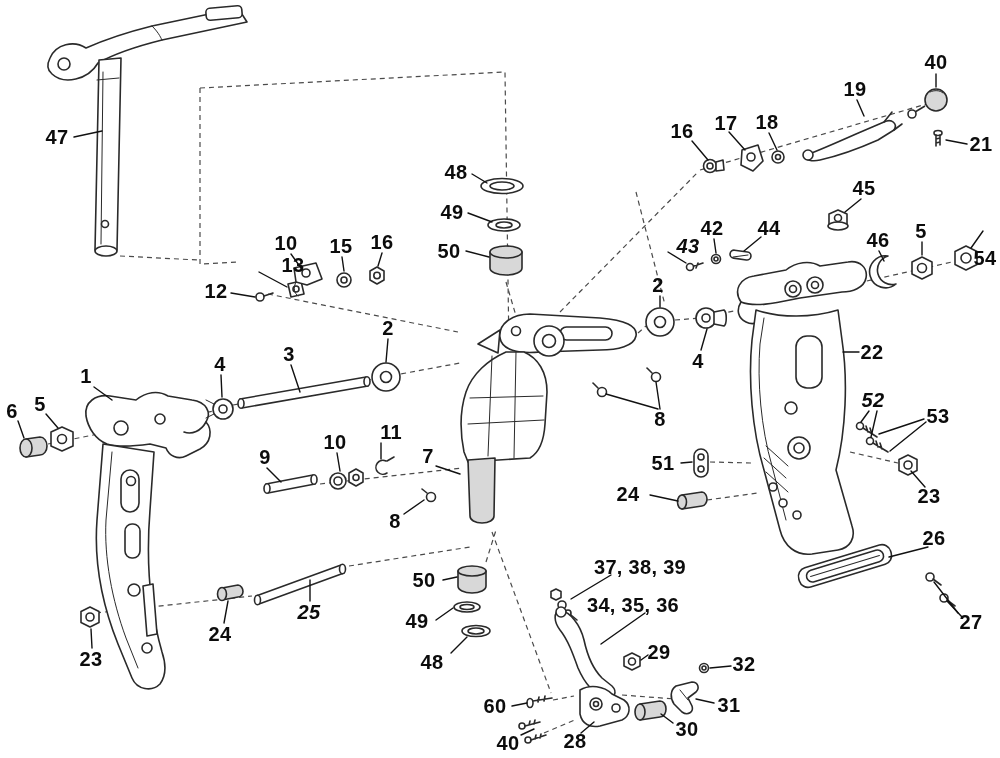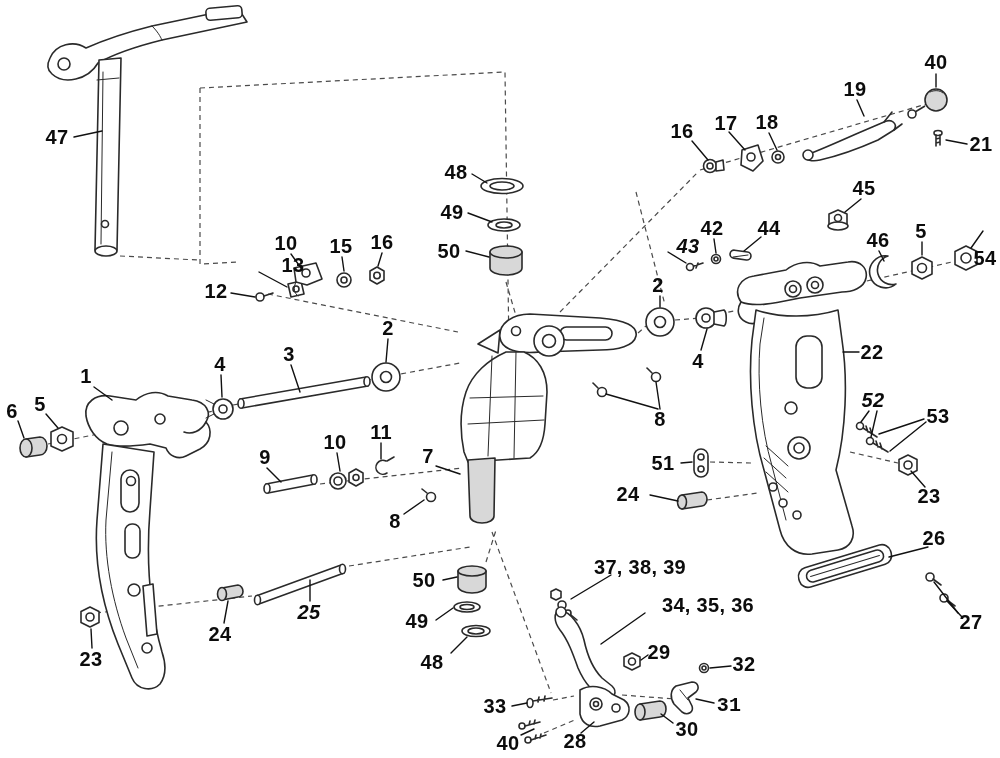--- a/index.html
+++ b/index.html
@@ -469,39 +469,39 @@
       <div class="callout" style="left: 872px; top: 352px;">22</div>
       <div class="callout" style="left: 388px; top: 328px;">2</div>
       <div class="callout" style="left: 289px; top: 354px;">3</div>
       <div class="callout" style="left: 220px; top: 364px;">4</div>
       <div class="callout" style="left: 86px; top: 376px;">1</div>
       <div class="callout" style="left: 40px; top: 404px;">5</div>
       <div class="callout" style="left: 12px; top: 411px;">6</div>
       <div class="callout" style="left: 660px; top: 419px;">8</div>
       <div class="callout" style="left: 265px; top: 457px;">9</div>
       <div class="callout" style="left: 335px; top: 442px;">10</div>
-      <div class="callout" style="left: 381px; top: 432px;">11</div>
+      <div class="callout" style="left: 391px; top: 432px;">11</div>
       <div class="callout" style="left: 428px; top: 456px;">7</div>
       <div class="callout" style="left: 395px; top: 521px;">8</div>
       <div class="callout" style="left: 873px; top: 400px; font-style: italic;">52</div>
       <div class="callout" style="left: 938px; top: 416px;">53</div>
       <div class="callout" style="left: 663px; top: 463px;">51</div>
       <div class="callout" style="left: 929px; top: 496px;">23</div>
       <div class="callout" style="left: 628px; top: 494px;">24</div>
       <div class="callout" style="left: 934px; top: 538px;">26</div>
       <div class="callout" style="left: 971px; top: 622px;">27</div>
       <div class="callout" style="left: 220px; top: 634px;">24</div>
       <div class="callout" style="left: 309px; top: 612px; font-style: italic;">25</div>
       <div class="callout" style="left: 91px; top: 659px;">23</div>
       <div class="callout" style="left: 424px; top: 580px;">50</div>
       <div class="callout" style="left: 417px; top: 621px;">49</div>
       <div class="callout" style="left: 432px; top: 662px;">48</div>
       <div class="callout" style="left: 640px; top: 567px;">37, 38, 39</div>
-      <div class="callout" style="left: 708px; top: 605px; text-align: center;">34, 35, 36</div>
+      <div class="callout" style="left: 633px; top: 605px; text-align: center;">34, 35, 36</div>
       <div class="callout" style="left: 659px; top: 652px;">29</div>
       <div class="callout" style="left: 744px; top: 664px; text-align: right;">32</div>
-      <div class="callout" style="left: 729px; top: 705px; font-family: Liberation Mono, monospace;">31</div>
+      <div class="callout" style="left: 729px; top: 705px;">31</div>
       <div class="callout" style="left: 687px; top: 729px;">30</div>
-      <div class="callout" style="left: 495px; top: 706px;">33</div>
+      <div class="callout" style="left: 495px; top: 706px;">60</div>
       <div class="callout" style="left: 508px; top: 743px;">40</div>
       <div class="callout" style="left: 575px; top: 741px;">28</div>
     </div>
 </div>
 
 </body></html>

